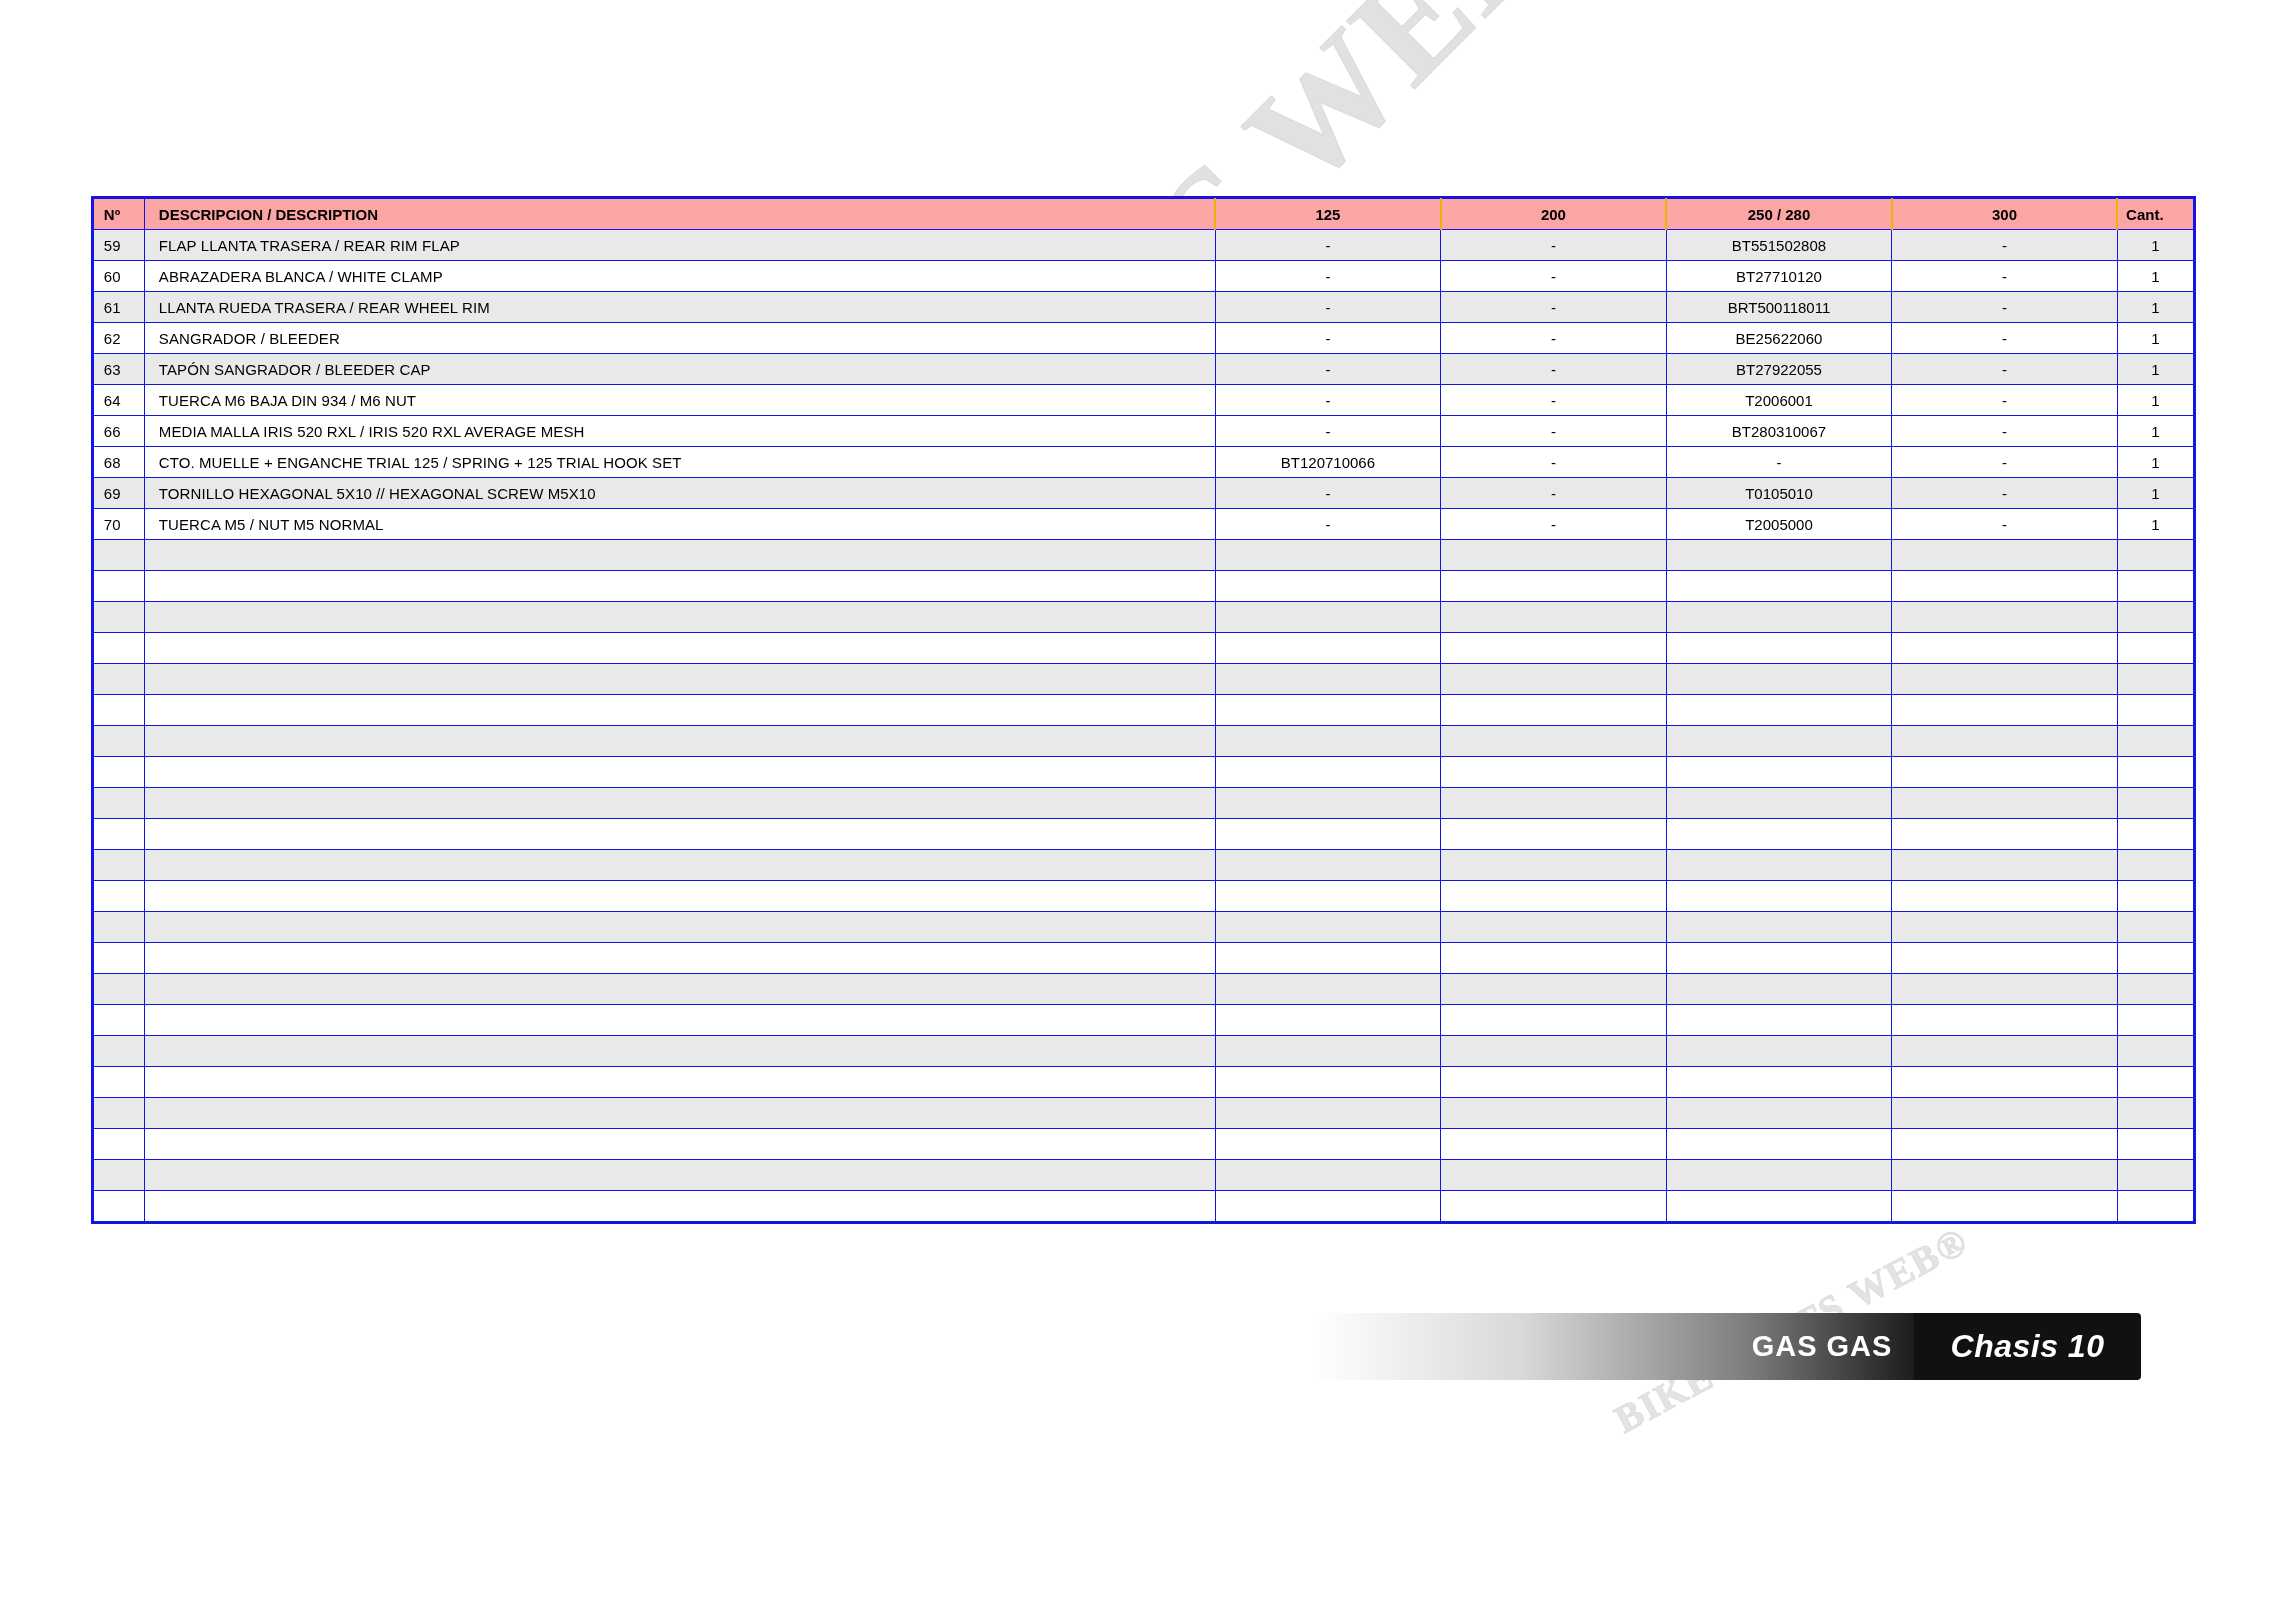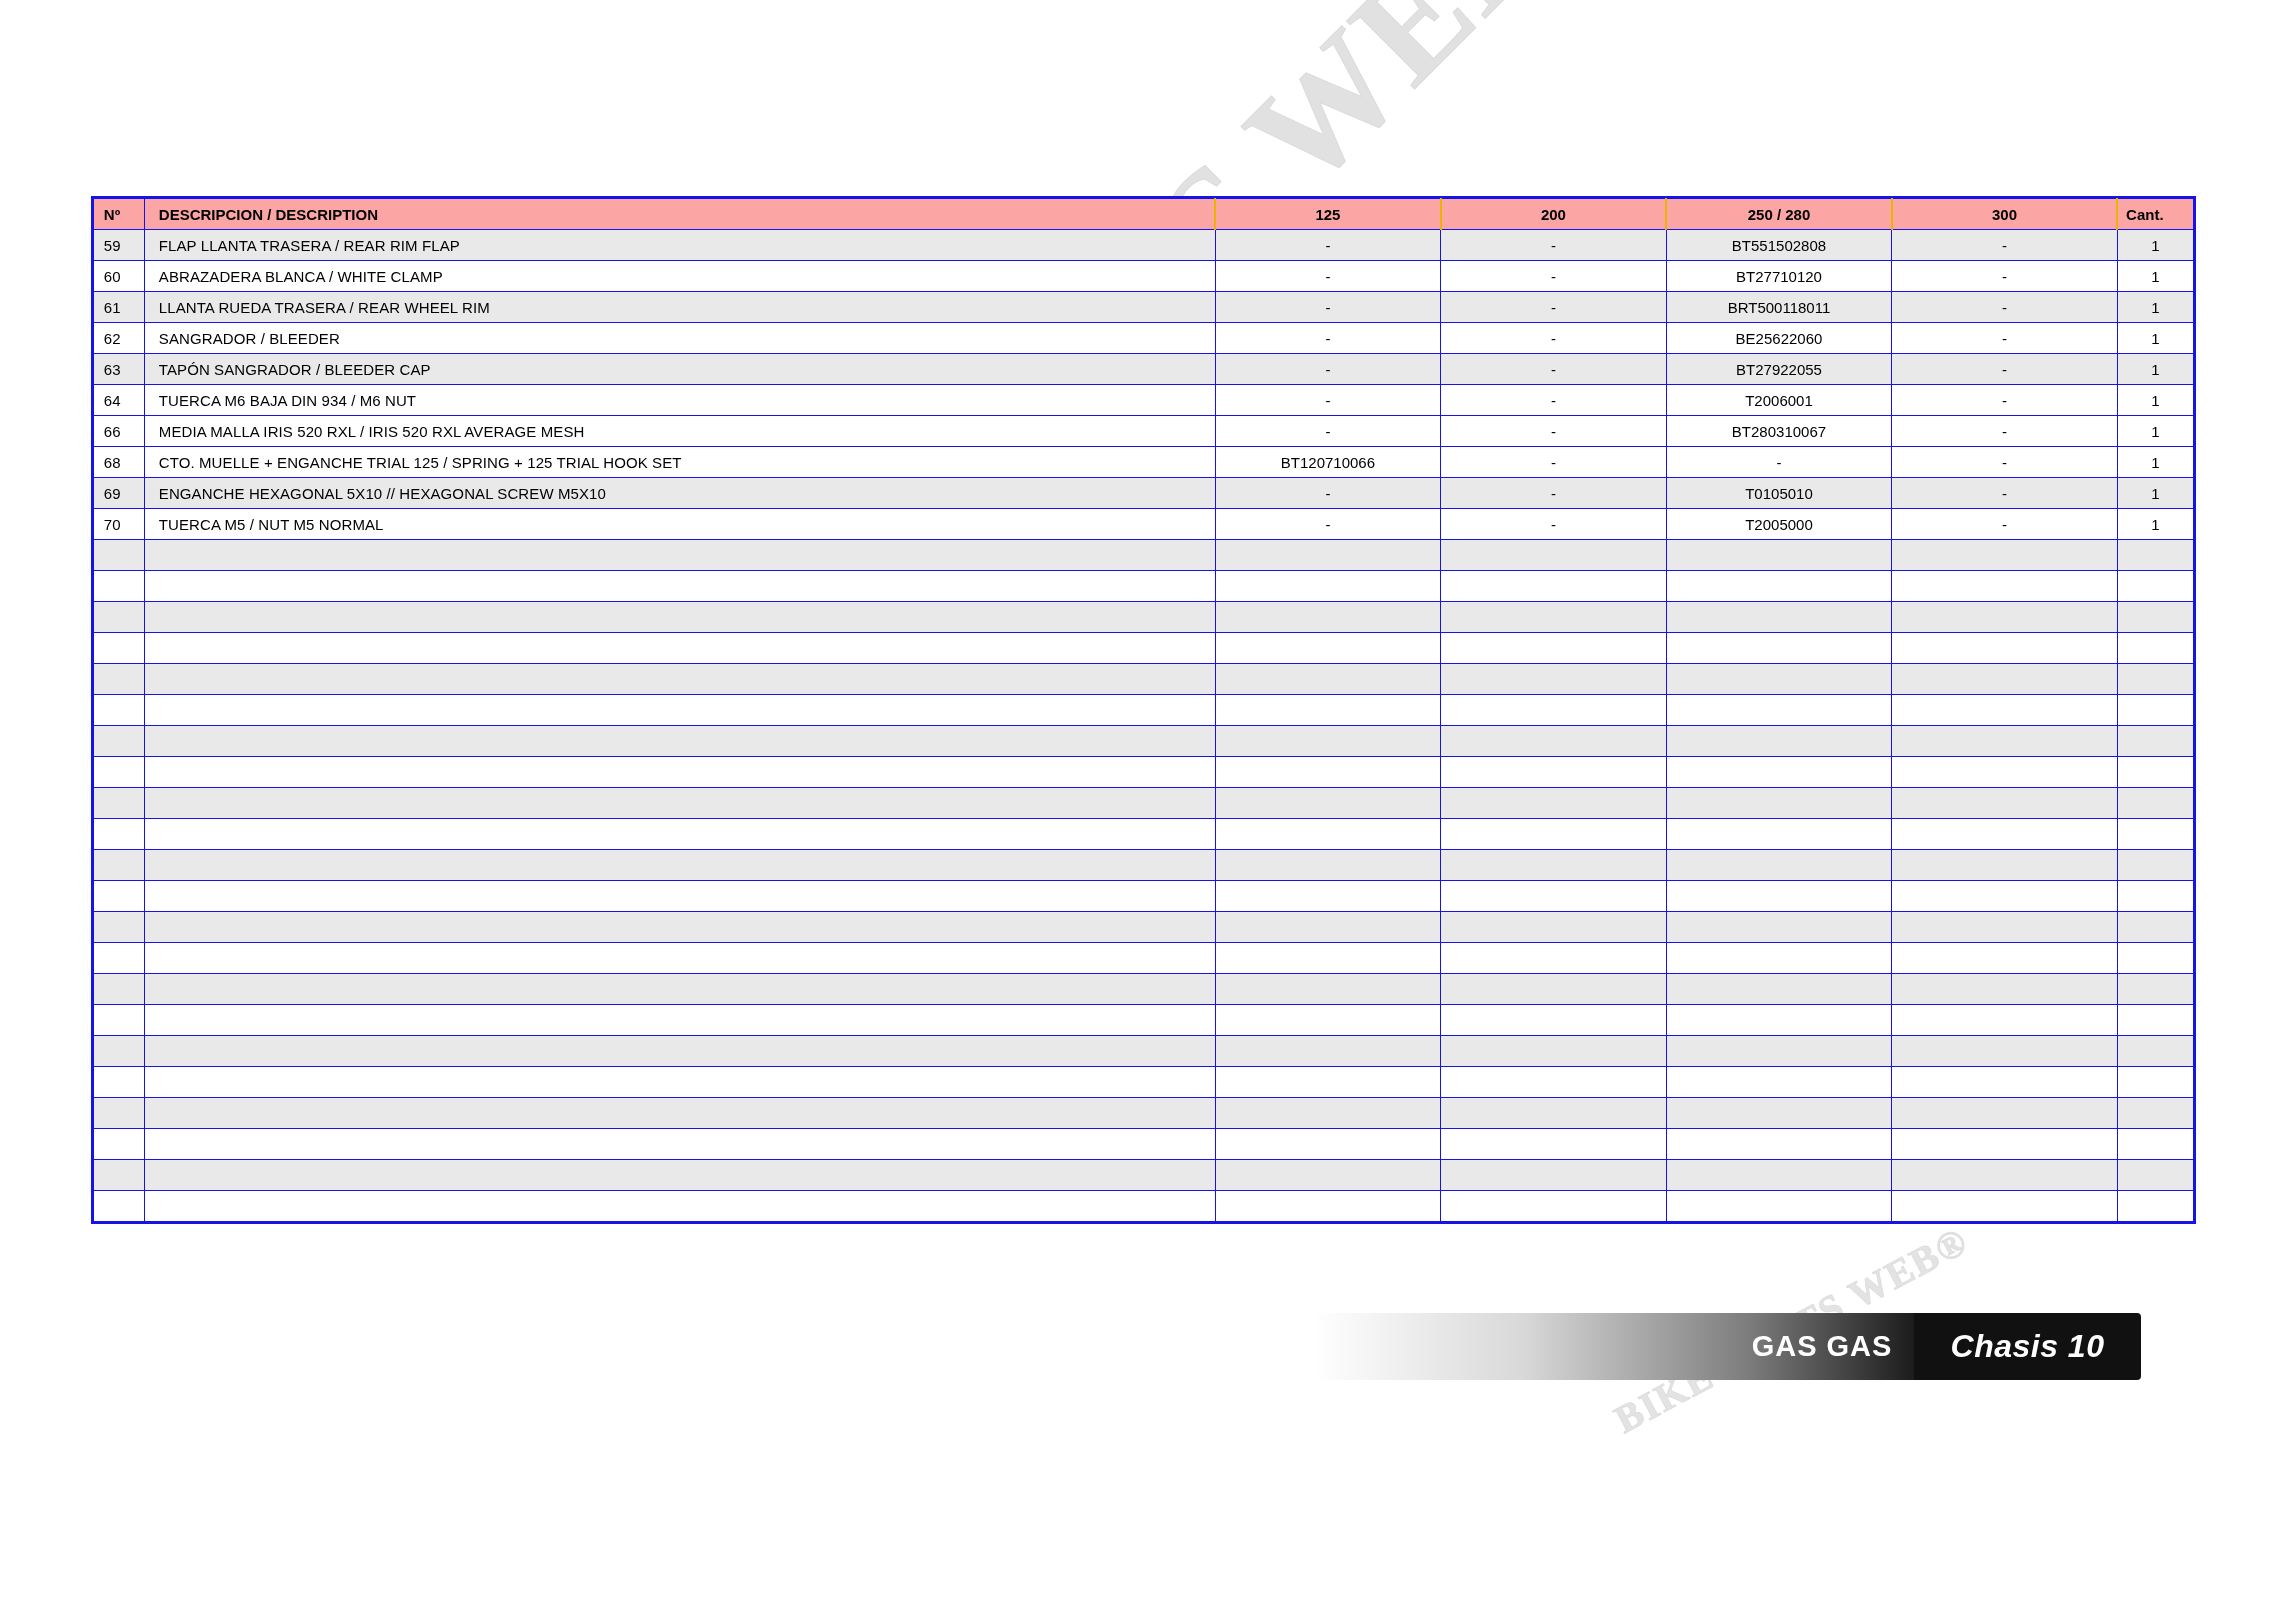--- a/index.html
+++ b/index.html
@@ -245,21 +245,21 @@
           <td class="num">68</td>
           <td class="desc">CTO. MUELLE + ENGANCHE TRIAL 125 / SPRING + 125 TRIAL HOOK SET</td>
           <td class="model">BT120710066</td>
           <td class="model">-</td>
           <td class="model">-</td>
           <td class="model">-</td>
           <td class="cant">1</td>
         </tr>
         <tr class="odd">
           <td class="num">69</td>
-          <td class="desc">ENGANCHE HEXAGONAL 5X10 // HEXAGONAL SCREW  M5X10</td>
+          <td class="desc">TORNILLO HEXAGONAL 5X10 // HEXAGONAL SCREW  M5X10</td>
           <td class="model">-</td>
           <td class="model">-</td>
           <td class="model">T0105010</td>
           <td class="model">-</td>
           <td class="cant">1</td>
         </tr>
         <tr class="even">
           <td class="num">70</td>
           <td class="desc">TUERCA M5 / NUT M5 NORMAL</td>
           <td class="model">-</td>

